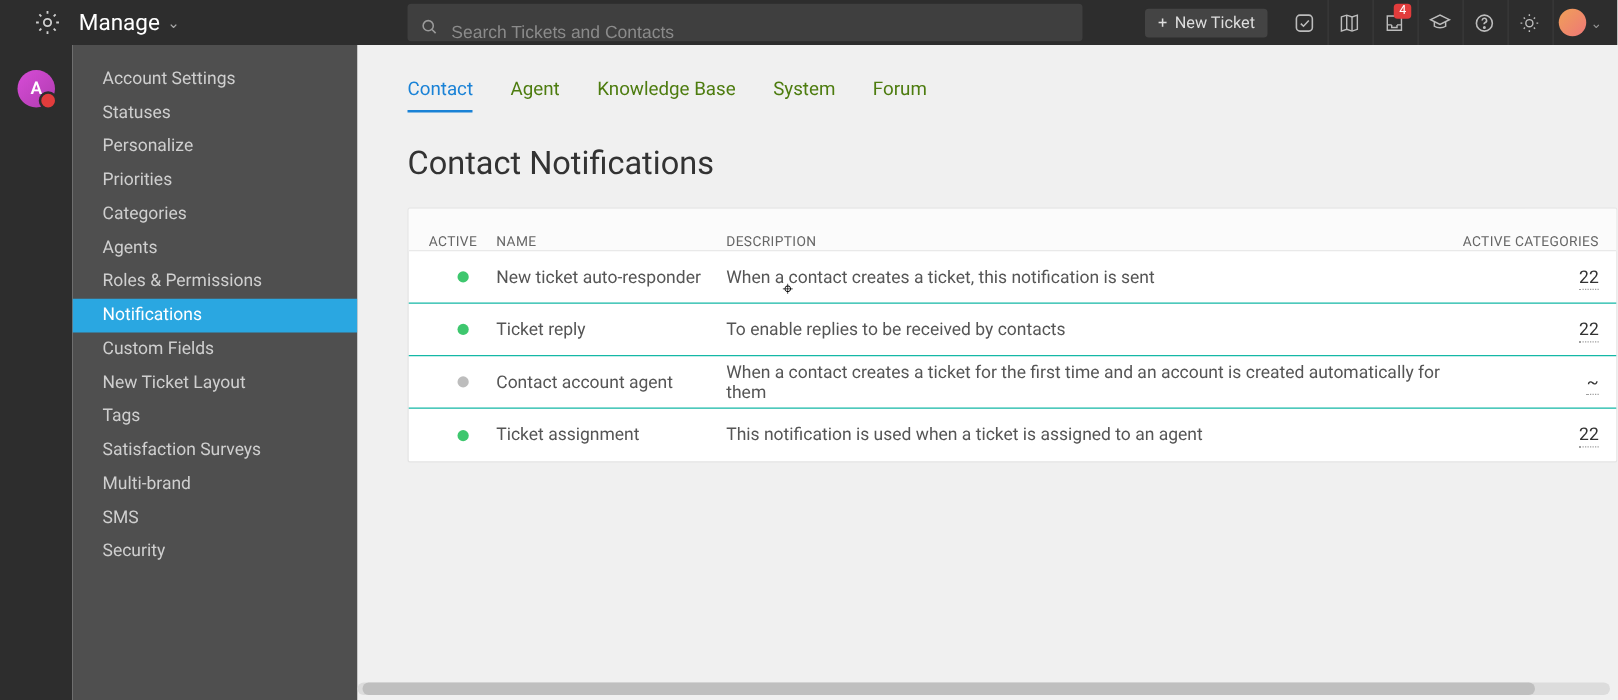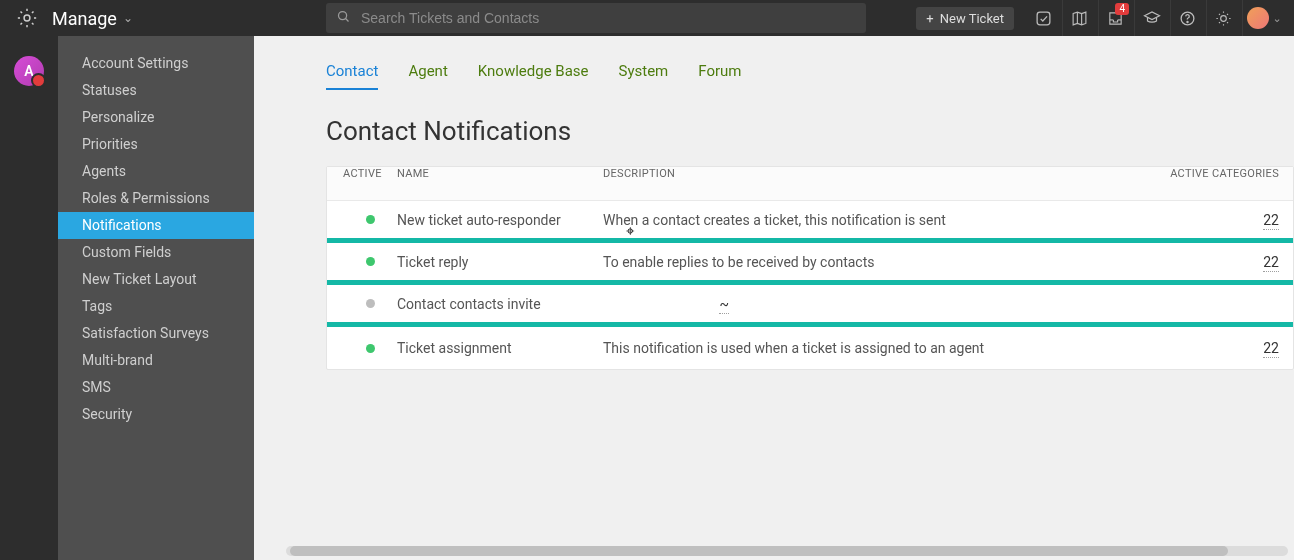--- a/index.html
+++ b/index.html
@@ -18,21 +18,21 @@
     height: 36px;
     background: #2d2d2d;
     display: flex;
     align-items: center;
     color: #dcdcdc;
     position: relative;
   }
   .topbar-left {
     display: flex;
     align-items: center;
-    padding-left: 16px;
+    padding-left: 27px;
     gap: 14px;
   }
   .gear-icon svg { display:block; }
   .manage-label {
     font-size: 18px;
     font-weight: 400;
     color: #fff;
     display:flex;
     align-items:center;
     gap:6px;
@@ -42,21 +42,21 @@
 
   .searchbar {
     position: absolute;
     left: 326px;
     top: 3px;
     height: 30px;
     width: 540px;
     background: #3f3f3f;
     border-radius: 3px;
     display:flex;
-    align-items:center;
+    align-items:flex-end;
     padding: 0 10px;
     gap:10px;
     color:#9a9a9a;
   }
   .searchbar input {
     flex:1;
     background:transparent;
     border:none;
     outline:none;
     color:#ddd;
@@ -142,21 +142,21 @@
     width:11px;height:11px;border-radius:50%;
     background:#e23c3c;border:2px solid #2d2d2d;
   }
 
   
   .sidebar {
     position:absolute;
     left:58px;
     top:36px;
     bottom:0;
-    width:196px;
+    width:228px;
     background:#4f4f4f;
     overflow:hidden;
     padding-top:14px;
   }
   .sidebar .item {
     padding:6px 0 6px 24px;
     font-size:14px;
     color:#cfcfcf;
     cursor:pointer;
     line-height:1.3;
@@ -205,37 +205,37 @@
   }
 
   .table {
     background:#fff;
     border:1px solid #e4e4e4;
     border-radius:2px;
     width:100%;
   }
   .thead {
     display:flex;
-    align-items:flex-start;
+    align-items:flex-end;
     height:34px;
     border-bottom:1px solid #e9e9e9;
     font-size:11px;
     letter-spacing:0.3px;
     color:#666;
     background:#fbfbfb;
   }
   .col-active { width:70px; padding-left:16px; }
-  .col-name { width:206px; }
+  .col-name { width:184px; }
   .col-desc { flex:1; }
   .col-cats { width:140px; text-align:right; padding-right:14px; }
   .row {
     display:flex;
     align-items:center;
     height:42px;
-    border-bottom:5px solid #14b8a6;
+    border-bottom:1px solid #14b8a6;
     font-size:14px;
     color:#555;
     cursor:pointer;
   }
   .row:last-child{border-bottom:none;}
   .row .col-active { display:flex; justify-content:center; }
   .dot {
     width:9px;height:9px;border-radius:50%;background:#3ec76e;
   }
   .dot.off { background:#bdbdbd; }
@@ -360,20 +360,21 @@
   <div class="avatar">
     <span>A</span>
   </div>
 </div>
 
 <div class="sidebar" id="sidebar">
     <div class="item">Account Settings</div>
     <div class="item">Statuses</div>
     <div class="item">Personalize</div>
     <div class="item">Priorities</div>
+    <div class="item">Categories</div>
     <div class="item">Agents</div>
     <div class="item">Roles &amp; Permissions</div>
     <div class="item active">Notifications</div>
     <div class="item">Custom Fields</div>
     <div class="item">New Ticket Layout</div>
     <div class="item">Tags</div>
     <div class="item">Satisfaction Surveys</div>
     <div class="item">Multi-brand</div>
     <div class="item">SMS</div>
     <div class="item">Security</div>
@@ -410,21 +411,22 @@
             <span class="dot"></span>
           </div>
           <div class="col-name">Ticket reply</div>
           <div class="col-desc">To enable replies to be received by contacts</div>
           <div class="col-cats"><span>22</span></div>
         </div>
         <div class="row">
           <div class="col-active">
             <span class="dot off"></span>
           </div>
-          <div class="col-name">Contact contacts invite</div>
+          <div class="col-name">Contact account agent</div>
+          <div class="col-desc">When a contact creates a ticket for the first time and an account is created automatically for them</div>
           <div class="col-cats"><span>~</span></div>
         </div>
         <div class="row">
           <div class="col-active">
             <span class="dot"></span>
           </div>
           <div class="col-name">Ticket assignment</div>
           <div class="col-desc">This notification is used when a ticket is assigned to an agent</div>
           <div class="col-cats"><span>22</span></div>
         </div>

